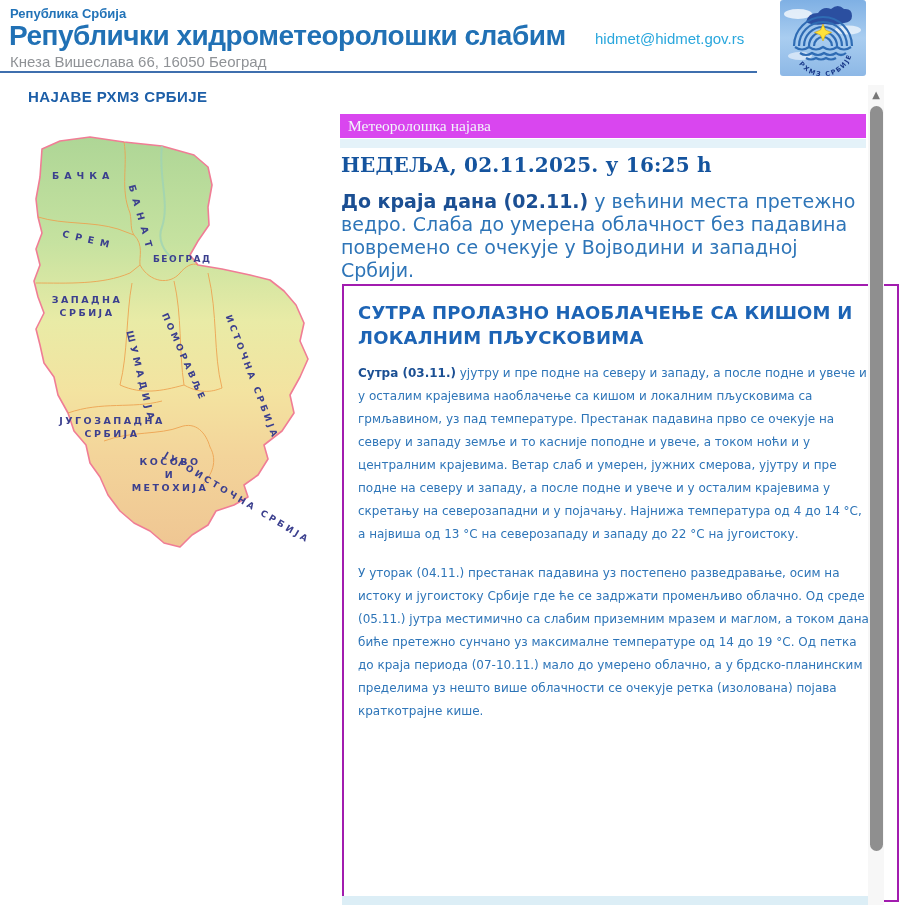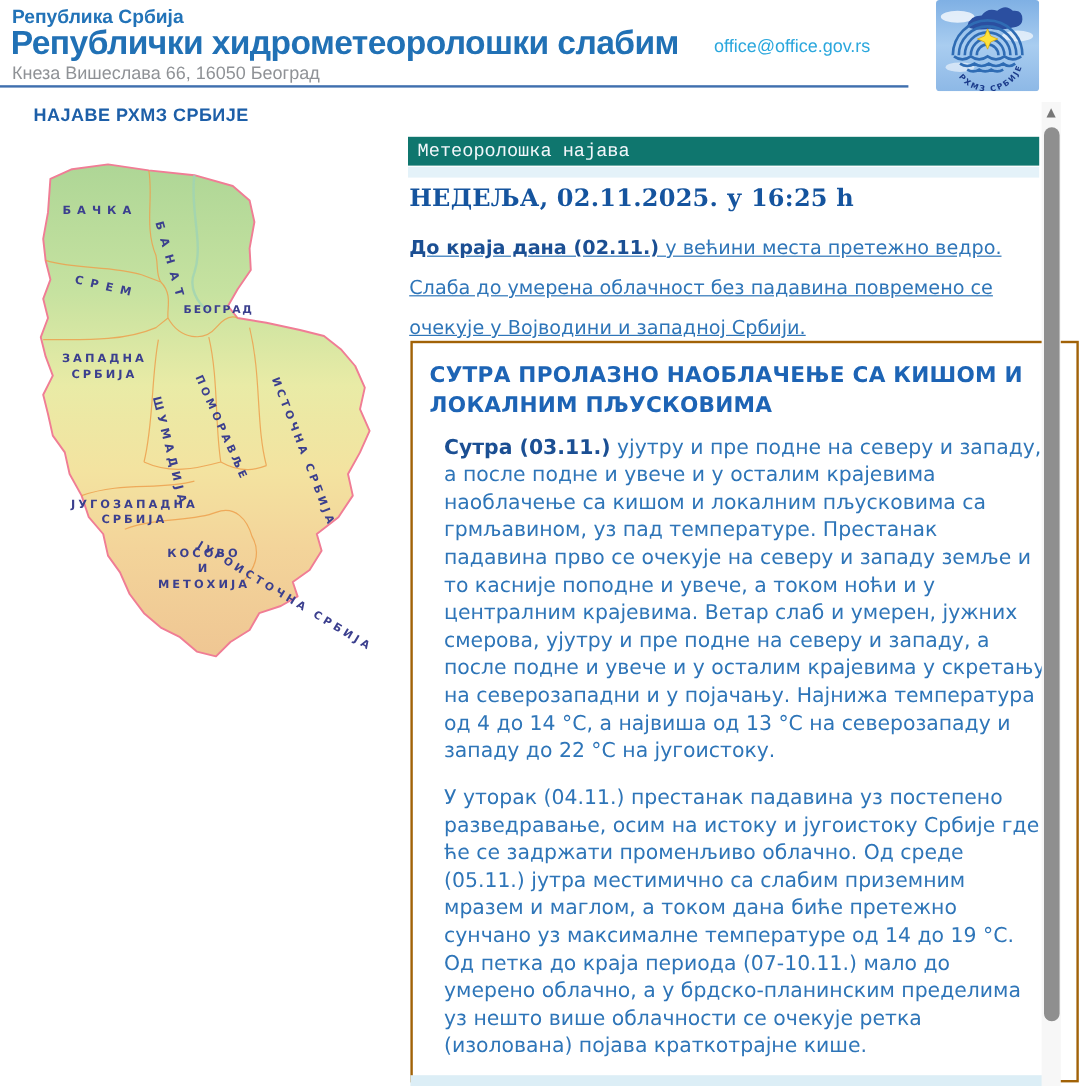--- a/index.html
+++ b/index.html
@@ -1,20 +1,20 @@
 <!DOCTYPE html>
 <html><head>
 <meta charset="utf-8">
 <style>
   html,body{margin:0;padding:0;background:#fff;}
   .page{position:relative;width:900px;height:905px;background:#ffffff;overflow:hidden;
         font-family:"DejaVu Sans",sans-serif;}
 
   
-  .hdr-country{position:absolute;left:10px;top:6px;font-size:16px;font-weight:bold;
+  .hdr-country{position:absolute;left:10px;top:6px;font-size:13px;font-weight:bold;
                color:#2273b8;font-family:"Liberation Sans",sans-serif;}
   .hdr-title{position:absolute;left:9px;top:20px;font-size:28px;font-weight:bold;
              color:#2171b5;font-family:"Liberation Sans",sans-serif;letter-spacing:-0.5px;}
   .hdr-address{position:absolute;left:10px;top:53px;font-size:15px;color:#8f9296;
                font-family:"Liberation Sans",sans-serif;}
   .hdr-email{position:absolute;left:595px;top:30px;font-size:15px;color:#2aa7dd;
              text-decoration:none;font-family:"Liberation Sans",sans-serif;}
   .hdr-rule{position:absolute;left:0;top:71px;width:757px;height:2px;background:#3f6fae;}
   .logo{position:absolute;left:780px;top:0;width:86px;height:76px;}
 
@@ -33,53 +33,53 @@
   .ml-beograd{left:104px;top:120px;font-size:9px;letter-spacing:1.5px;padding-left:37px;}
   .ml-zapadna{left:32px;top:160px;width:86px;}
   .ml-sumadija{left:124px;top:196px;letter-spacing:4px;transform:rotate(76deg);transform-origin:0 0;}
   .ml-pomoravlje{left:158px;top:178px;font-size:9px;letter-spacing:3px;transform:rotate(66deg);transform-origin:0 0;}
   .ml-istocna{left:222px;top:180px;font-size:9px;letter-spacing:3px;transform:rotate(69deg);transform-origin:0 0;}
   .ml-jugozapadna{left:46px;top:281px;width:108px;}
   .ml-jugoistocna{left:156px;top:316px;font-size:9px;letter-spacing:3px;transform:rotate(31deg);transform-origin:0 0;}
   .ml-kosovo{left:106px;top:322px;width:104px;}
 
   
-  .bar{position:absolute;left:340px;top:114px;width:526px;height:24px;background:#0f766e;
+  .bar{position:absolute;left:340px;top:114px;width:526px;height:24px;background:#d946ef;
        color:#f2f6fa;font-size:15.5px;line-height:24px;padding-left:8px;box-sizing:border-box;
-       font-family:Liberation Mono, monospace;}
+       font-family:Liberation Serif, serif;}
   .strip{position:absolute;left:340px;top:139px;width:526px;height:9px;background:#e4f2f9;}
   .date-h{position:absolute;left:341px;top:153px;font-size:20px;font-weight:bold;color:#15549e;
           font-family:"DejaVu Serif",serif;letter-spacing:.2px;}
-  .intro{position:absolute;left:341px;top:190px;width:522px;font-size:16px;line-height:33px;
-         color:#2e75b8;margin:0;text-decoration:underline;}
+  .intro{position:absolute;left:341px;top:190px;width:522px;font-size:19px;line-height:23px;
+         color:#2e75b8;margin:0;}
   .intro b{color:#1b4f93;}
-  .alert{position:absolute;left:342px;top:284px;width:514px;height:602px;border:2px solid #a16207;
+  .alert{position:absolute;left:342px;top:284px;width:514px;height:602px;border:2px solid #a21caf;
          background:#fff;padding:12px 25px 0 14px;box-sizing:content-box;overflow:hidden;}
   .alert h3{margin:2px 0 12px 0;font-size:18px;line-height:25px;color:#1d64b5;
             font-weight:bold;letter-spacing:.2px;}
-  .alert p{margin:0 0 16px 12px;font-size:17px;line-height:23px;color:#2e75b8;}
+  .alert p{margin:0 0 16px 0;font-size:12px;line-height:23px;color:#2e75b8;}
   .alert p b{color:#1b4f93;}
   .next-strip{position:absolute;left:342px;top:896px;width:536px;height:9px;background:#dceef6;}
 
   
   .sb{position:absolute;left:868px;top:85px;width:16px;height:820px;background:#f7f7f7;}
   .sb-arrow{position:absolute;left:0;top:2px;width:16px;height:16px;color:#777;
             font-size:10px;line-height:16px;text-align:center;}
   .sb-thumb{position:absolute;left:1.5px;top:21px;width:13px;height:745px;background:#8f8f8f;
             border-radius:7px;}
 </style>
 </head>
 <body>
 
 <div class="page">
 
   <div class="hdr-country">Република Србија</div>
   <div class="hdr-title">Републички хидрометеоролошки слабим</div>
   <div class="hdr-address">Кнеза Вишеслава 66, 16050 Београд</div>
-  <a class="hdr-email" href="#">office@office.gov.rs</a>
+  <a class="hdr-email" href="#">hidmet@hidmet.gov.rs</a>
   <div class="hdr-rule"></div>
 
   <div class="logo">
     <svg width="86" height="76" viewBox="0 0 86 76">
       <defs>
         <linearGradient id="sky" x1="0" y1="0" x2="0" y2="1">
           <stop offset="0" stop-color="#7fb0e4"></stop>
             <stop offset="0.5" stop-color="#a9cdf0"></stop>
           <stop offset="1" stop-color="#8db8e6"></stop>
         </linearGradient>

